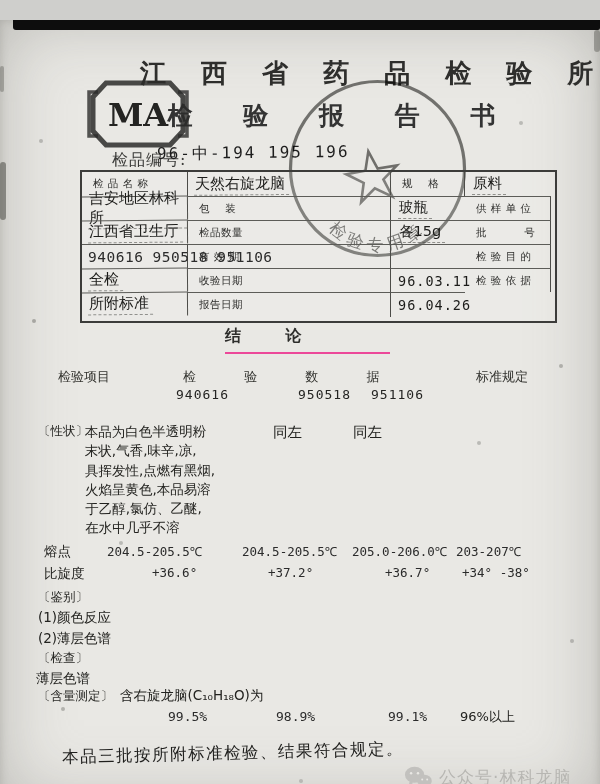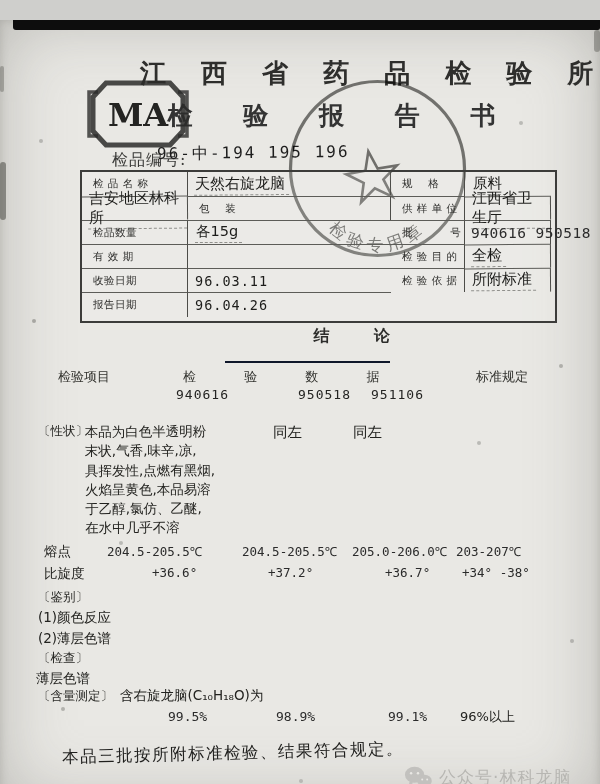--- a/index.html
+++ b/index.html
@@ -40,22 +40,22 @@
   .r0{border-top:none;}
   .bR{border-right:1px solid #4c4c48;}
   .lbl{font-size:10.5px;color:#2f2f2d;padding-left:11px;letter-spacing:.5px;}
   .hand{font-size:15px;color:#1c1c1a;padding-left:6px;transform:rotate(-.5deg);}
   .hand .uline, .rv .uline{border-bottom:1px dashed rgba(70,70,66,.55);padding:0 4px 1px 1px;}
   .uline:empty{display:none;}
   .rv{font-size:14.5px;color:#1c1c1a;padding-left:7px;}
   .dt{font-size:13.5px;letter-spacing:1px;}
   .batchno{font-size:14.5px;letter-spacing:.5px;}
   
-  .jielun{top:306px;left:225px;width:165px;text-align:right;font-size:16px;font-weight:bold;
-    border-bottom:2px solid #0f172a;padding-bottom:14px;color:#2d2d2b;}
+  .jielun{top:306px;left:225px;width:165px;text-align:left;font-size:16px;font-weight:bold;
+    border-bottom:2px solid #ec4899;padding-bottom:5px;color:#2d2d2b;}
   .colhead{font-size:13px;color:#33332f;}
   .bnum{font-size:13px;color:#242422;letter-spacing:1px;}
   .hnote{font-size:13.5px;color:#22221f;}
   .blabel{font-size:12.5px;color:#2a2a27;}
   .applines{line-height:19.3px;transform:rotate(-.3deg);}
   .final{top:722px;left:62px;width:360px;font-size:16.5px;letter-spacing:1.5px;color:#1f1f1d;
     transform:rotate(-1.4deg);}
   
   .wm{top:746px;left:404px;display:flex;align-items:center;gap:7px;}
   .wm-text{font-size:17px;color:#b7b6b2;letter-spacing:1px;}
@@ -105,20 +105,23 @@
       </div>
     <div class="cell r0 rv">
         <span class="uline">原料</span>
       </div>
 
     <div class="cell bR hand">
         <span class="uline">吉安地区林科所</span>
       </div>
     <div class="cell bR">
         <span class="serif lbl pre">包    装</span>
+      </div>
+    <div class="cell rv">
+        <span class="uline">玻瓶</span>
       </div>
 
     <div class="cell bR">
         <span class="serif lbl pre">供 样 单 位</span>
       </div>
     <div class="cell bR hand">
         <span class="uline">江西省卫生厅</span>
       </div>
     <div class="cell bR">
         <span class="serif lbl pre">检品数量</span>

